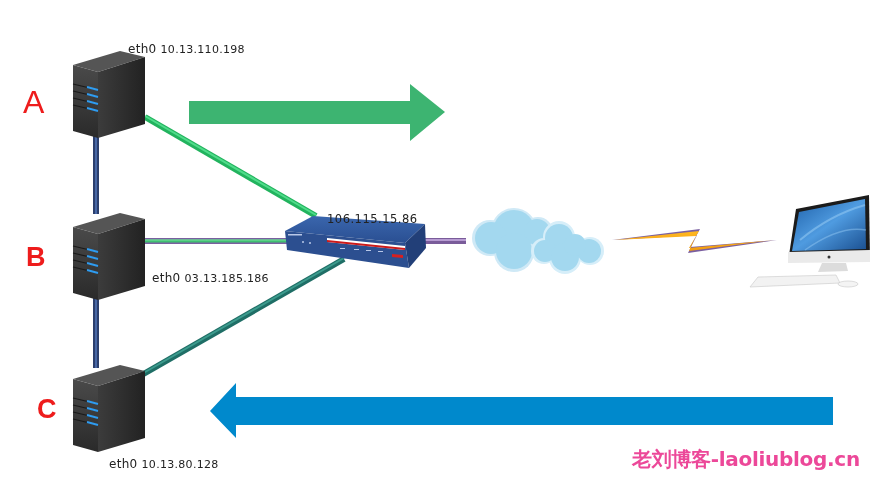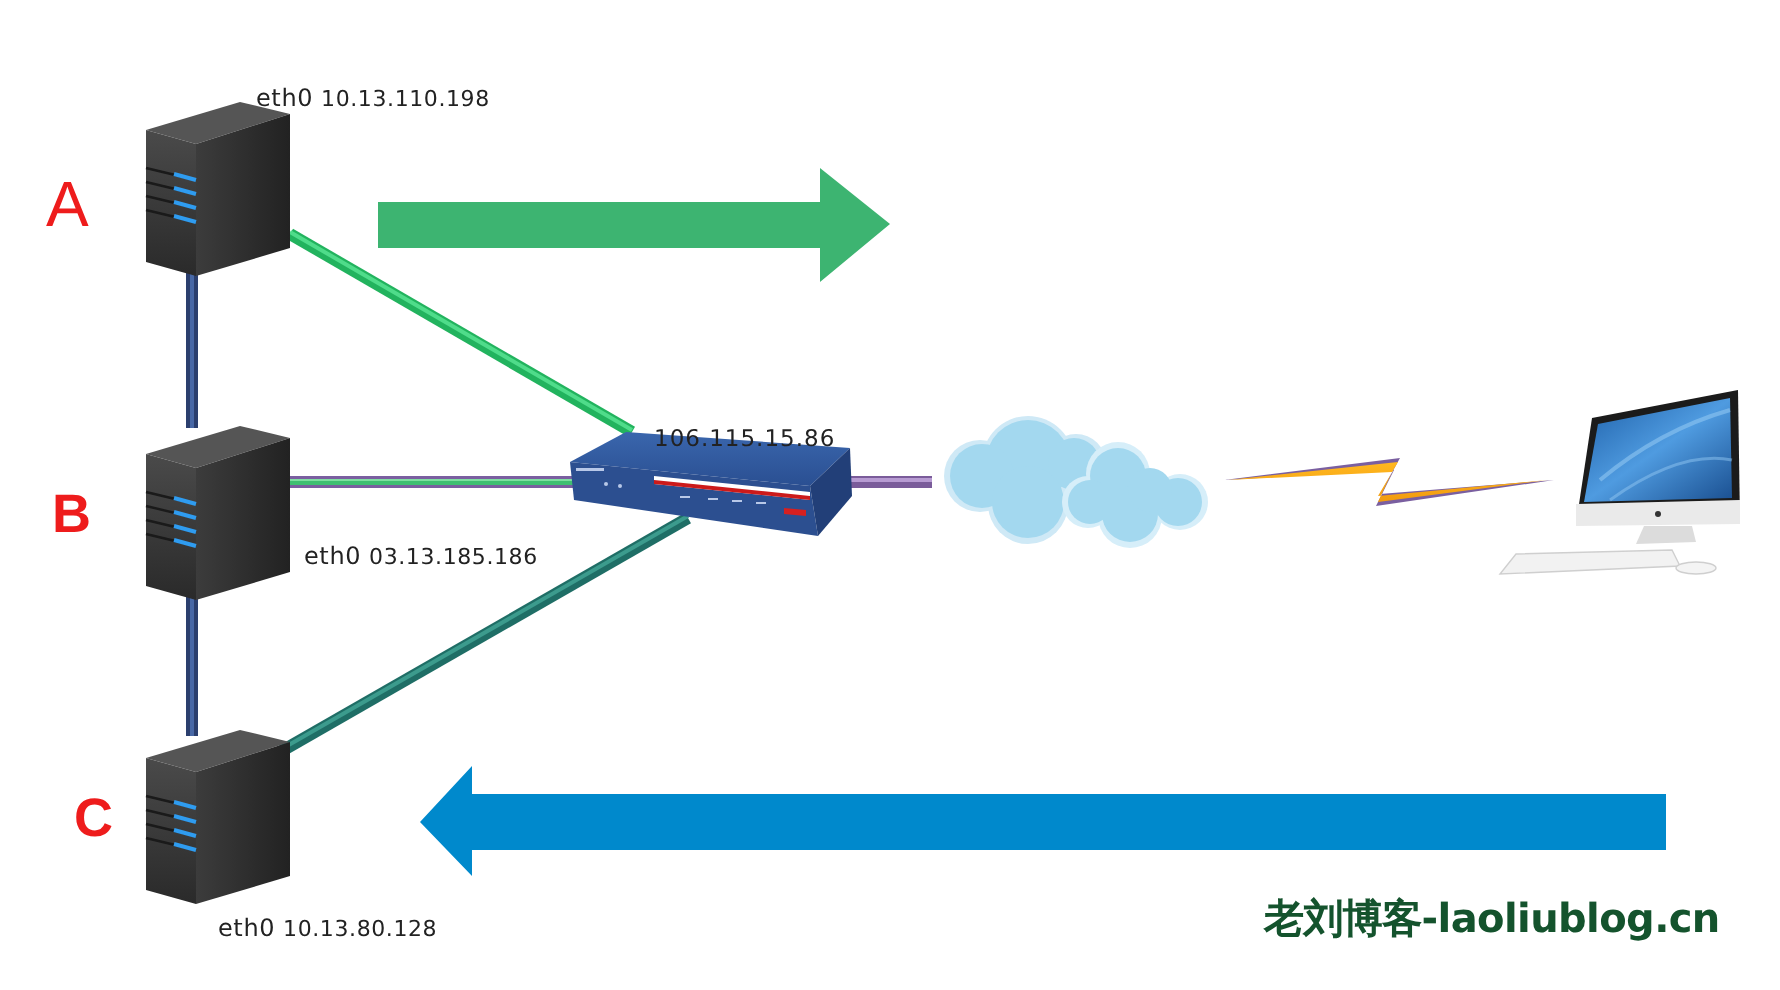--- a/index.html
+++ b/index.html
@@ -9,21 +9,21 @@
   .ip-label { position: absolute; font-family: "DejaVu Sans", sans-serif; font-size: 11px;
               color: #222; white-space: nowrap; letter-spacing: 0.3px; text-align: right; }
   .ip-label .iface { font-size: 12px; margin-right: 4px; }
   .node-letter { position: absolute; color: #ee1c1c; font-family: "Liberation Sans", sans-serif; }
   .letter-a { left: 23px; top: 84px; font-size: 32px; font-weight: normal; }
   .letter-b { left: 26px; top: 242px; font-size: 27px; font-weight: bold; }
   .letter-c { left: 37px; top: 394px; font-size: 27px; font-weight: bold; }
   .router-ip { position: absolute; left: 327px; top: 212px; font-size: 11.5px; color: #222;
                letter-spacing: 0.5px; font-family: "DejaVu Sans", sans-serif; }
   .watermark { position: absolute; left: 632px; top: 446px; font-size: 20px; font-weight: bold;
-               color: #14532d; font-family: "DejaVu Sans", sans-serif; letter-spacing: -0.3px; }
+               color: #ec4899; font-family: "DejaVu Sans", sans-serif; letter-spacing: -0.3px; }
 </style>
 </head>
 <body>
 
 <svg id="diagram" xmlns="http://www.w3.org/2000/svg" width="890" height="495" viewBox="0 0 890 495">
   <defs>
     <linearGradient id="srvFront" x1="0" y1="0" x2="0" y2="1">
       <stop offset="0" stop-color="#4a4a4a"></stop>
       <stop offset="1" stop-color="#2a2a2a"></stop>
     </linearGradient>

